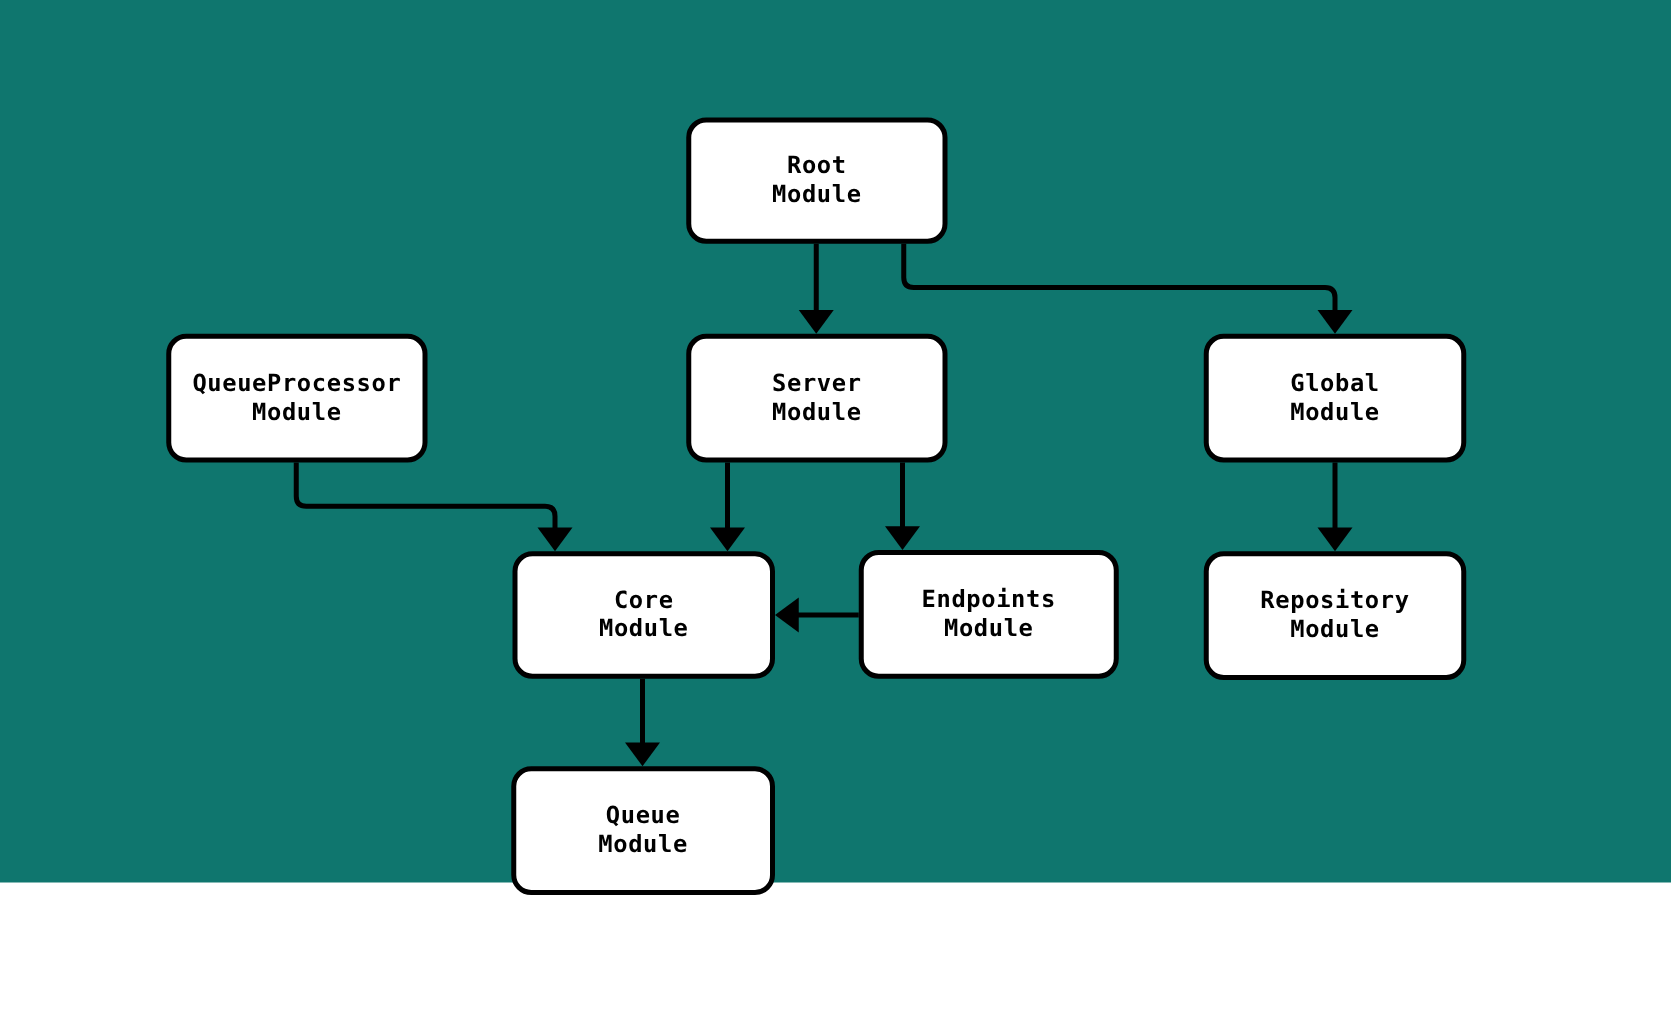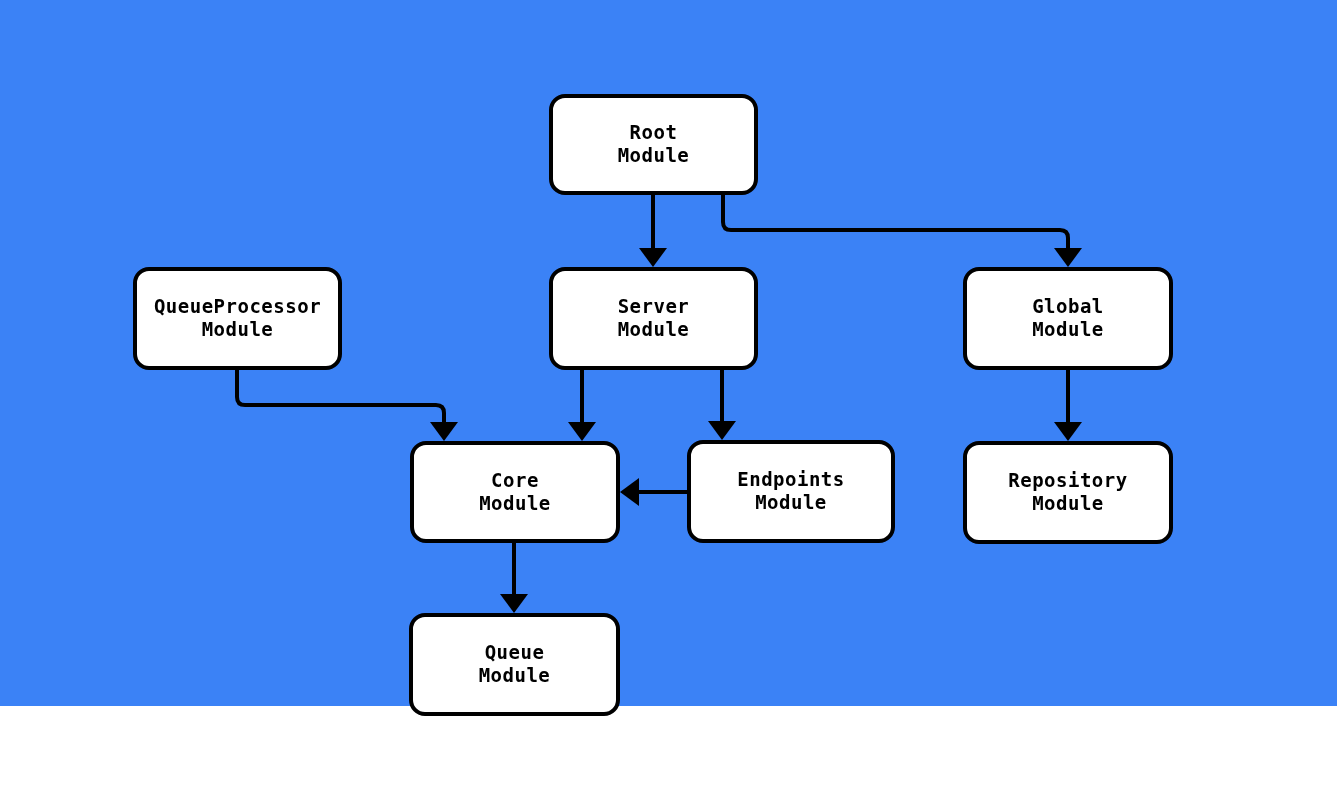--- a/index.html
+++ b/index.html
@@ -11,21 +11,21 @@
   body {
     width: 1337px;
     height: 809px;
     overflow: hidden;
     font-family: "DejaVu Sans Mono", "Liberation Mono", monospace;
   }
   #diagram-root {
     position: relative;
     width: 1337px;
     height: 706px;
-    background: #3b82f6;
+    background: #0f766e;
     text-align: center;
   }
   svg#diagram-svg {
     position: absolute;
     top: 0;
     left: 0;
     width: 1337px;
     height: 809px;
     display: block;
   }

